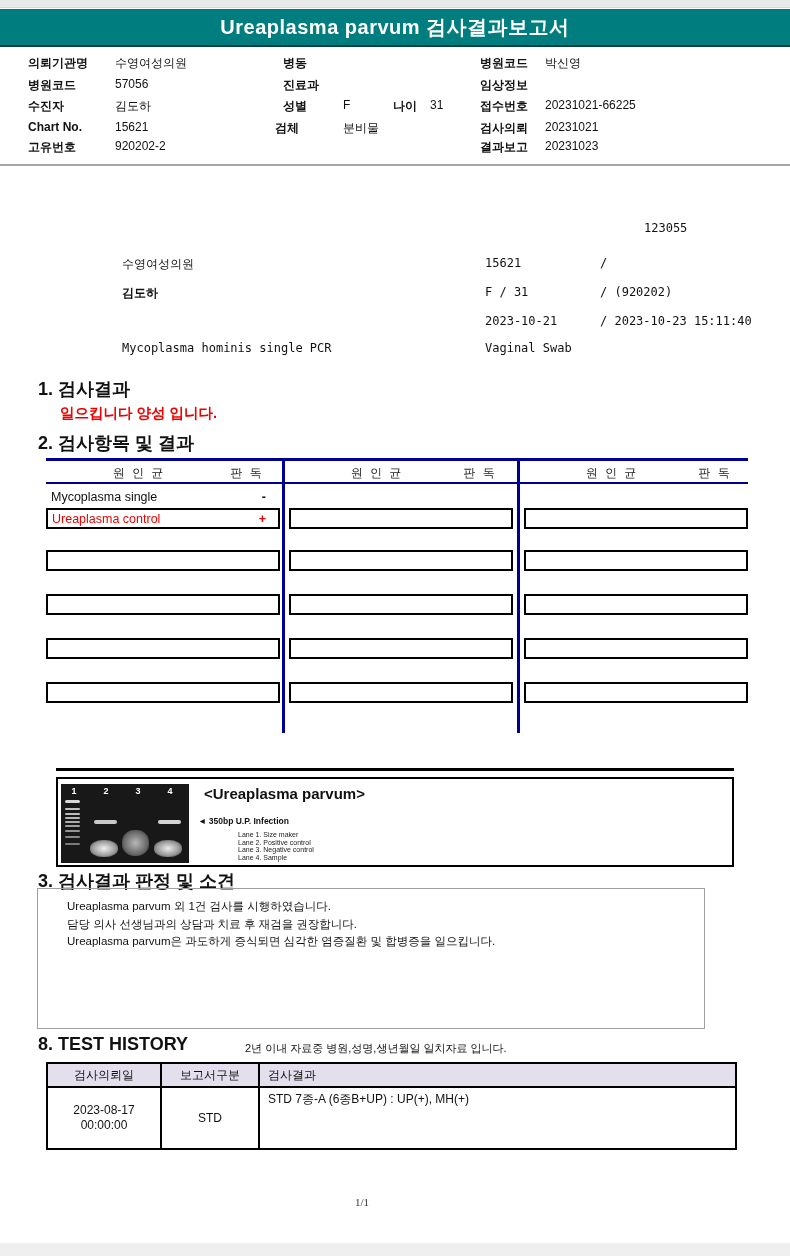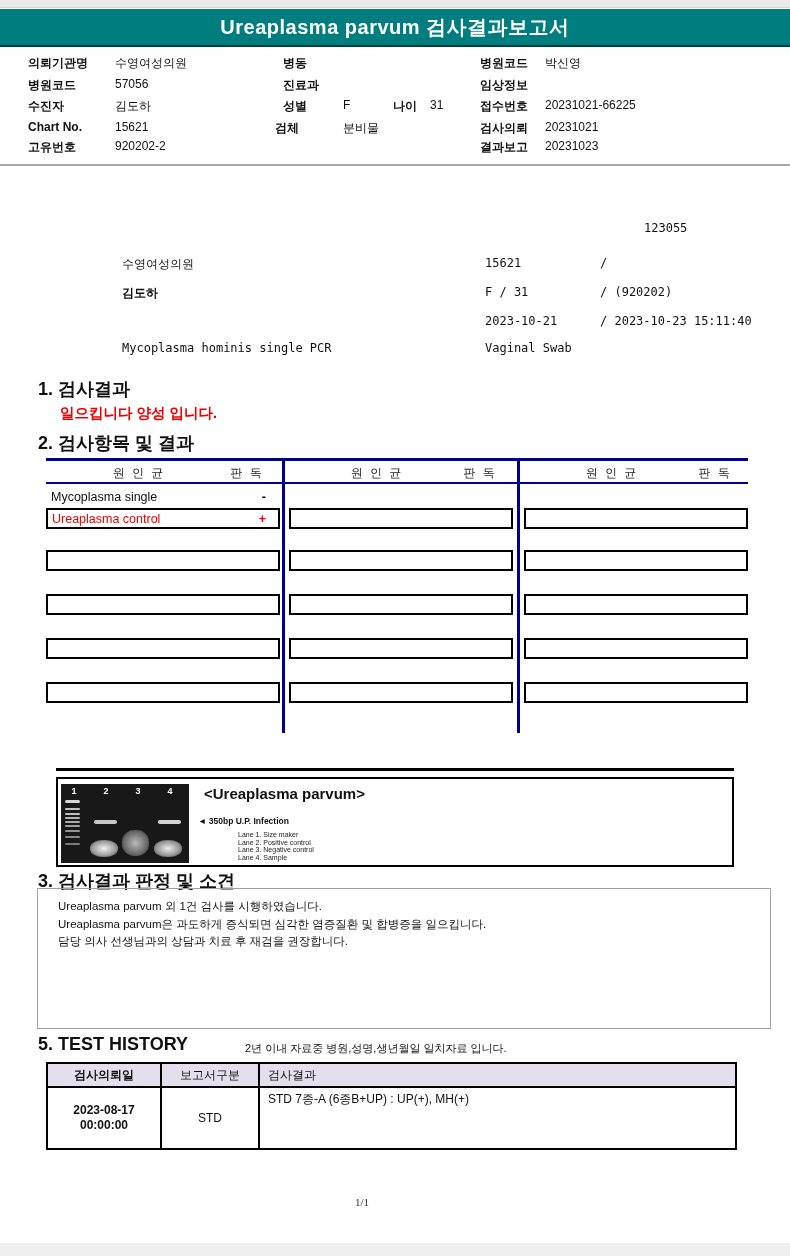--- a/index.html
+++ b/index.html
@@ -53,29 +53,29 @@
   .gelbox{left:56px;top:777px;width:678px;height:90px;border:2px solid #000;box-sizing:border-box;background:#fff;}
   .gel{position:absolute;left:3px;top:5px;width:128px;height:79px;background:#181818;overflow:hidden;}
   .lane-no{position:absolute;top:2px;width:12px;text-align:center;color:#fff;font-size:9px;font-weight:bold;}
   .band{position:absolute;border-radius:2px;}
   .blob{position:absolute;border-radius:45%;}
   .gel-title{position:absolute;left:146px;top:6px;font-size:15px;font-weight:bold;white-space:nowrap;}
   .gel-band-label{position:absolute;left:140px;top:37px;font-size:8.5px;font-weight:bold;white-space:nowrap;}
   .gel-legend{position:absolute;left:180px;top:52px;font-size:7px;line-height:7.6px;color:#222;}
 
   
-  .cbox{left:37px;top:888px;width:734px;height:141px;border:1px solid #a0a0a0;box-sizing:border-box;
-    padding:9px 20px;font-size:11.5px;line-height:17.5px;}
+  .cbox{left:37px;top:888px;width:668px;height:141px;border:1px solid #a0a0a0;box-sizing:border-box;
+    padding:9px 29px;font-size:11.5px;line-height:17.5px;}
 
   
   .note{font-size:11px;white-space:nowrap;}
   .htable{left:46px;top:1062px;width:691px;border-collapse:collapse;table-layout:fixed;}
   .htable th,.htable td{border:2px solid #000;font-weight:normal;font-size:12px;}
   .htable th{background:var(--lav);height:20px;padding:1px 4px;}
-  .htable .c1{width:104px;text-align:center;font-weight:bold;}
+  .htable .c1{width:104px;text-align:center;}
   .htable .c2{width:88px;text-align:center;}
   .htable .c3{text-align:left;padding-left:8px;}
   .htable td{height:56px;vertical-align:middle;}
   .htable td.c1{white-space:pre-line;line-height:15px;}
   .htable td.c3{vertical-align:top;padding-top:3px;}
 
   .footer{left:355px;top:1196px;font-size:11px;color:#333;font-family:Liberation Serif, serif;}
 </style>
 </head>
 <body>
@@ -229,25 +229,25 @@
       <div>Lane 1. Size maker</div>
       <div>Lane 2. Positive control</div>
       <div>Lane 3. Negative control</div>
       <div>Lane 4. Sample</div>
     </div>
   </div>
 
   <div class="abs sec-h" style="left:38px;top:869px">3. 검사결과 판정 및 소견</div>
   <div class="abs cbox">
     <div>Ureaplasma parvum 외 1건 검사를 시행하였습니다.</div>
+    <div>담당 의사 선생님과의 상담과 치료 후 재검을 권장합니다.</div>
     <div>Ureaplasma parvum은 과도하게 증식되면 심각한 염증질환 및 합병증을 일으킵니다.</div>
-    <div>담당 의사 선생님과의 상담과 치료 후 재검을 권장합니다.</div>
-  </div>
-
-  <div class="abs sec-h" style="left:38px;top:1034px">5. TEST HISTORY</div>
+  </div>
+
+  <div class="abs sec-h" style="left:38px;top:1034px">8. TEST HISTORY</div>
   <div class="abs note" style="left:245px;top:1041px">2년 이내 자료중 병원,성명,생년월일 일치자료 입니다.</div>
 
   <table class="abs htable">
     <tbody>
         <tr>
       <th class="c1">검사의뢰일</th>
       <th class="c2">보고서구분</th>
       <th class="c3">검사결과</th>
     </tr>
     <tr>

